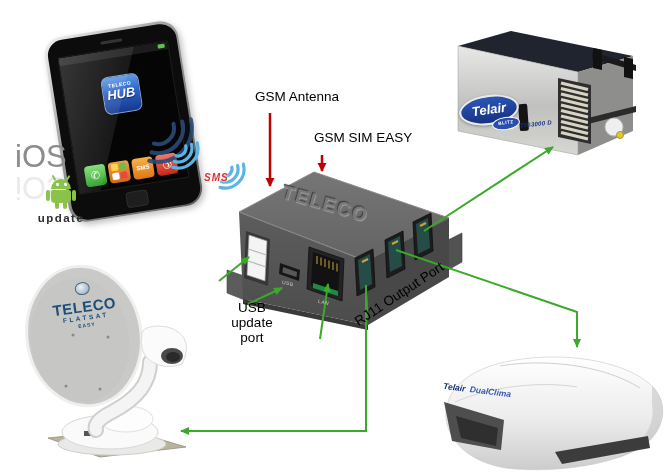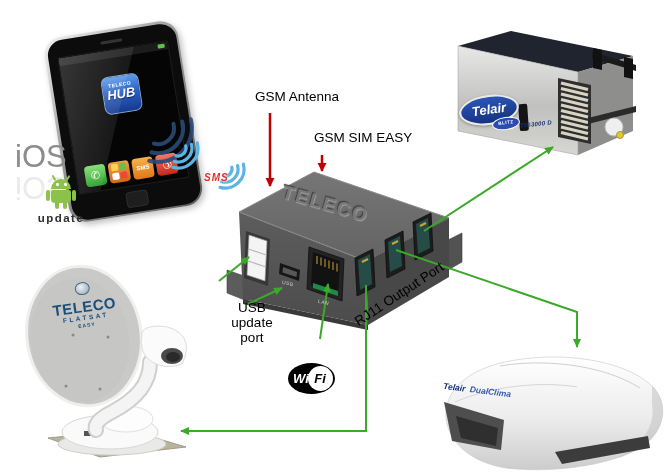--- a/index.html
+++ b/index.html
@@ -344,24 +344,20 @@
       <span class="a-eye" style="left:12px;"></span>
         <span class="a-eye" style="left:20px;"></span>
       <span class="a a-body"></span>
       <span class="a a-arm-l"></span>
         <span class="a a-arm-r"></span>
       <span class="a a-leg-l"></span>
         <span class="a a-leg-r"></span>
     </div>
     <div class="android-word">update</div>
 
-    <div class="wifi">
-      <span class="wi">Wi</span>
-      <span class="fi">Fi</span>
-    </div>
 
     <div class="box-brand">TELECO</div>
     <div class="port-micro" style="left:282px;top:280px;">USB</div>
     <div class="port-micro" style="left:318px;top:299px;">LAN</div>
 
     <div class="dish-logo">
       <span class="dish-emblem"></span>
       <div class="dish-brand">TELECO</div>
       <div class="dish-model">FLATSAT</div>
       <div class="dish-variant">EASY</div>

